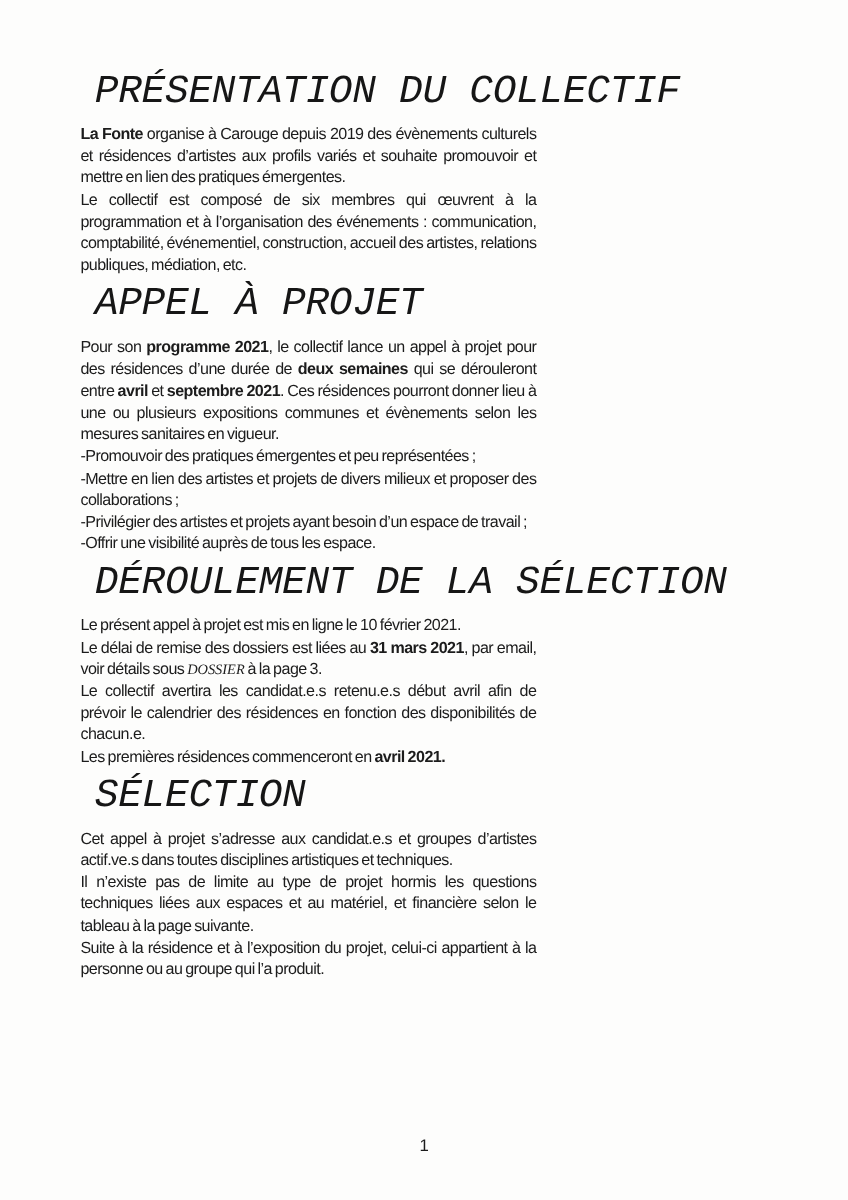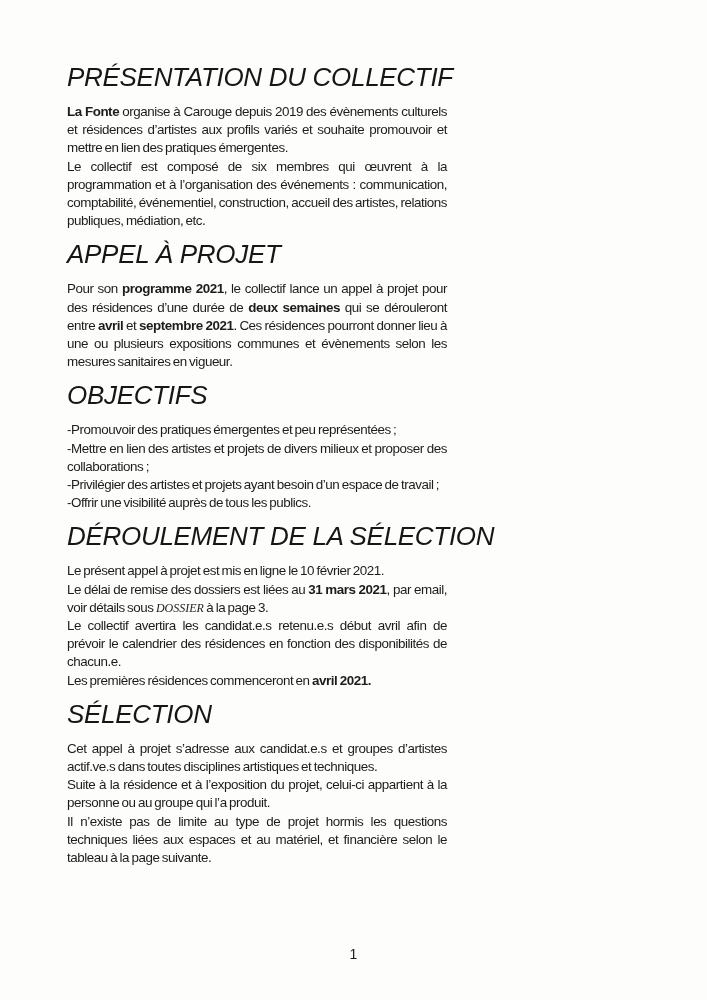--- a/index.html
+++ b/index.html
@@ -18,27 +18,27 @@
     height: 1000px;
     background: #fdfdfc;
   }
   .content {
     position: absolute;
     left: 67px;
     top: 62px;
     width: 380px;
   }
   h2.heading {
-    font-family: Liberation Sans, sans-serif;
+    font-family: Liberation Mono, monospace;
     font-style: italic;
     font-weight: 400;
-    font-size: 26px;
+    font-size: 33px;
     line-height: 30px;
     letter-spacing: -0.3px;
-    margin: 9px 0 11px 0;
+    margin: 9px 0 11px 12px;
     color: #161616;
     white-space: nowrap;
   }
   h2.heading:first-child { margin-top: 0; }
   p.para {
     margin: 0;
     font-size: 13.4px;
     line-height: 18.2px;
     letter-spacing: -0.45px;
     word-spacing: -0.9px;
@@ -67,31 +67,30 @@
 </head>
 <body>
 
 <div class="page">
   <main class="content">
       <h2 class="heading">PRÉSENTATION DU COLLECTIF</h2>
       <p class="para"><span class="b">La Fonte</span><span class=""> organise à Carouge depuis 2019 des évènements culturels et résidences d’artistes aux profils variés et souhaite promouvoir et mettre en lien des pratiques émergentes.</span></p>
       <p class="para"><span class="">Le collectif est composé de six membres qui œuvrent à la programmation et à l’organisation des événements&nbsp;: communication, comptabilité, événementiel, construction, accueil des artistes, relations publiques, médiation, etc.</span></p>
       <h2 class="heading">APPEL À PROJET</h2>
       <p class="para"><span class="">Pour son </span><span class="b">programme 2021</span><span class="">, le collectif lance un appel à projet pour des résidences d’une durée de </span><span class="b">deux semaines</span><span class=""> qui se dérouleront entre </span><span class="b">avril</span><span class=""> et </span><span class="b">septembre 2021</span><span class="">. Ces résidences pourront donner lieu à une ou plusieurs expositions communes et évènements selon les mesures sanitaires en vigueur.</span></p>
-      <h2 class="heading">OBJECTIFS</h2>
       <p class="para"><span class="">-Promouvoir des pratiques émergentes et peu représentées&nbsp;;</span></p>
       <p class="para"><span class="">-Mettre en lien des artistes et projets de divers milieux et proposer des collaborations&nbsp;;</span></p>
       <p class="para"><span class="">-Privilégier des artistes et projets ayant besoin d’un espace de travail&nbsp;;</span></p>
-      <p class="para"><span class="">-Offrir une visibilité auprès de tous les publics.</span></p>
+      <p class="para"><span class="">-Offrir une visibilité auprès de tous les espace.</span></p>
       <h2 class="heading">DÉROULEMENT DE LA SÉLECTION</h2>
       <p class="para"><span class="">Le présent appel à projet est mis en ligne le 10 février 2021.</span></p>
       <p class="para"><span class="">Le délai de remise des dossiers est liées au </span><span class="b">31 mars 2021</span><span class="">, par email, voir détails sous </span><span class=" sr">DOSSIER</span><span class=""> à la page 3.</span></p>
       <p class="para"><span class="">Le collectif avertira les candidat.e.s retenu.e.s début avril afin de prévoir le calendrier des résidences en fonction des disponibilités de chacun.e.</span></p>
       <p class="para"><span class="">Les premières résidences commenceront en </span><span class="b">avril 2021.</span></p>
       <h2 class="heading">SÉLECTION</h2>
       <p class="para"><span class="">Cet appel à projet s’adresse aux candidat.e.s et groupes d’artistes actif.ve.s dans toutes disciplines artistiques et techniques.</span></p>
+      <p class="para"><span class="">Il n’existe pas de limite au type de projet hormis les questions techniques liées aux espaces et au matériel, et financière selon le tableau à la page suivante.</span></p>
       <p class="para"><span class="">Suite à la résidence et à l’exposition du projet, celui-ci appartient à la personne ou au groupe qui l’a produit.</span></p>
-      <p class="para"><span class="">Il n’existe pas de limite au type de projet hormis les questions techniques liées aux espaces et au matériel, et financière selon le tableau à la page suivante.</span></p>
     </main>
   <div class="footer">
     <span>1</span>
   </div>
 </div>
 
 </body></html>

